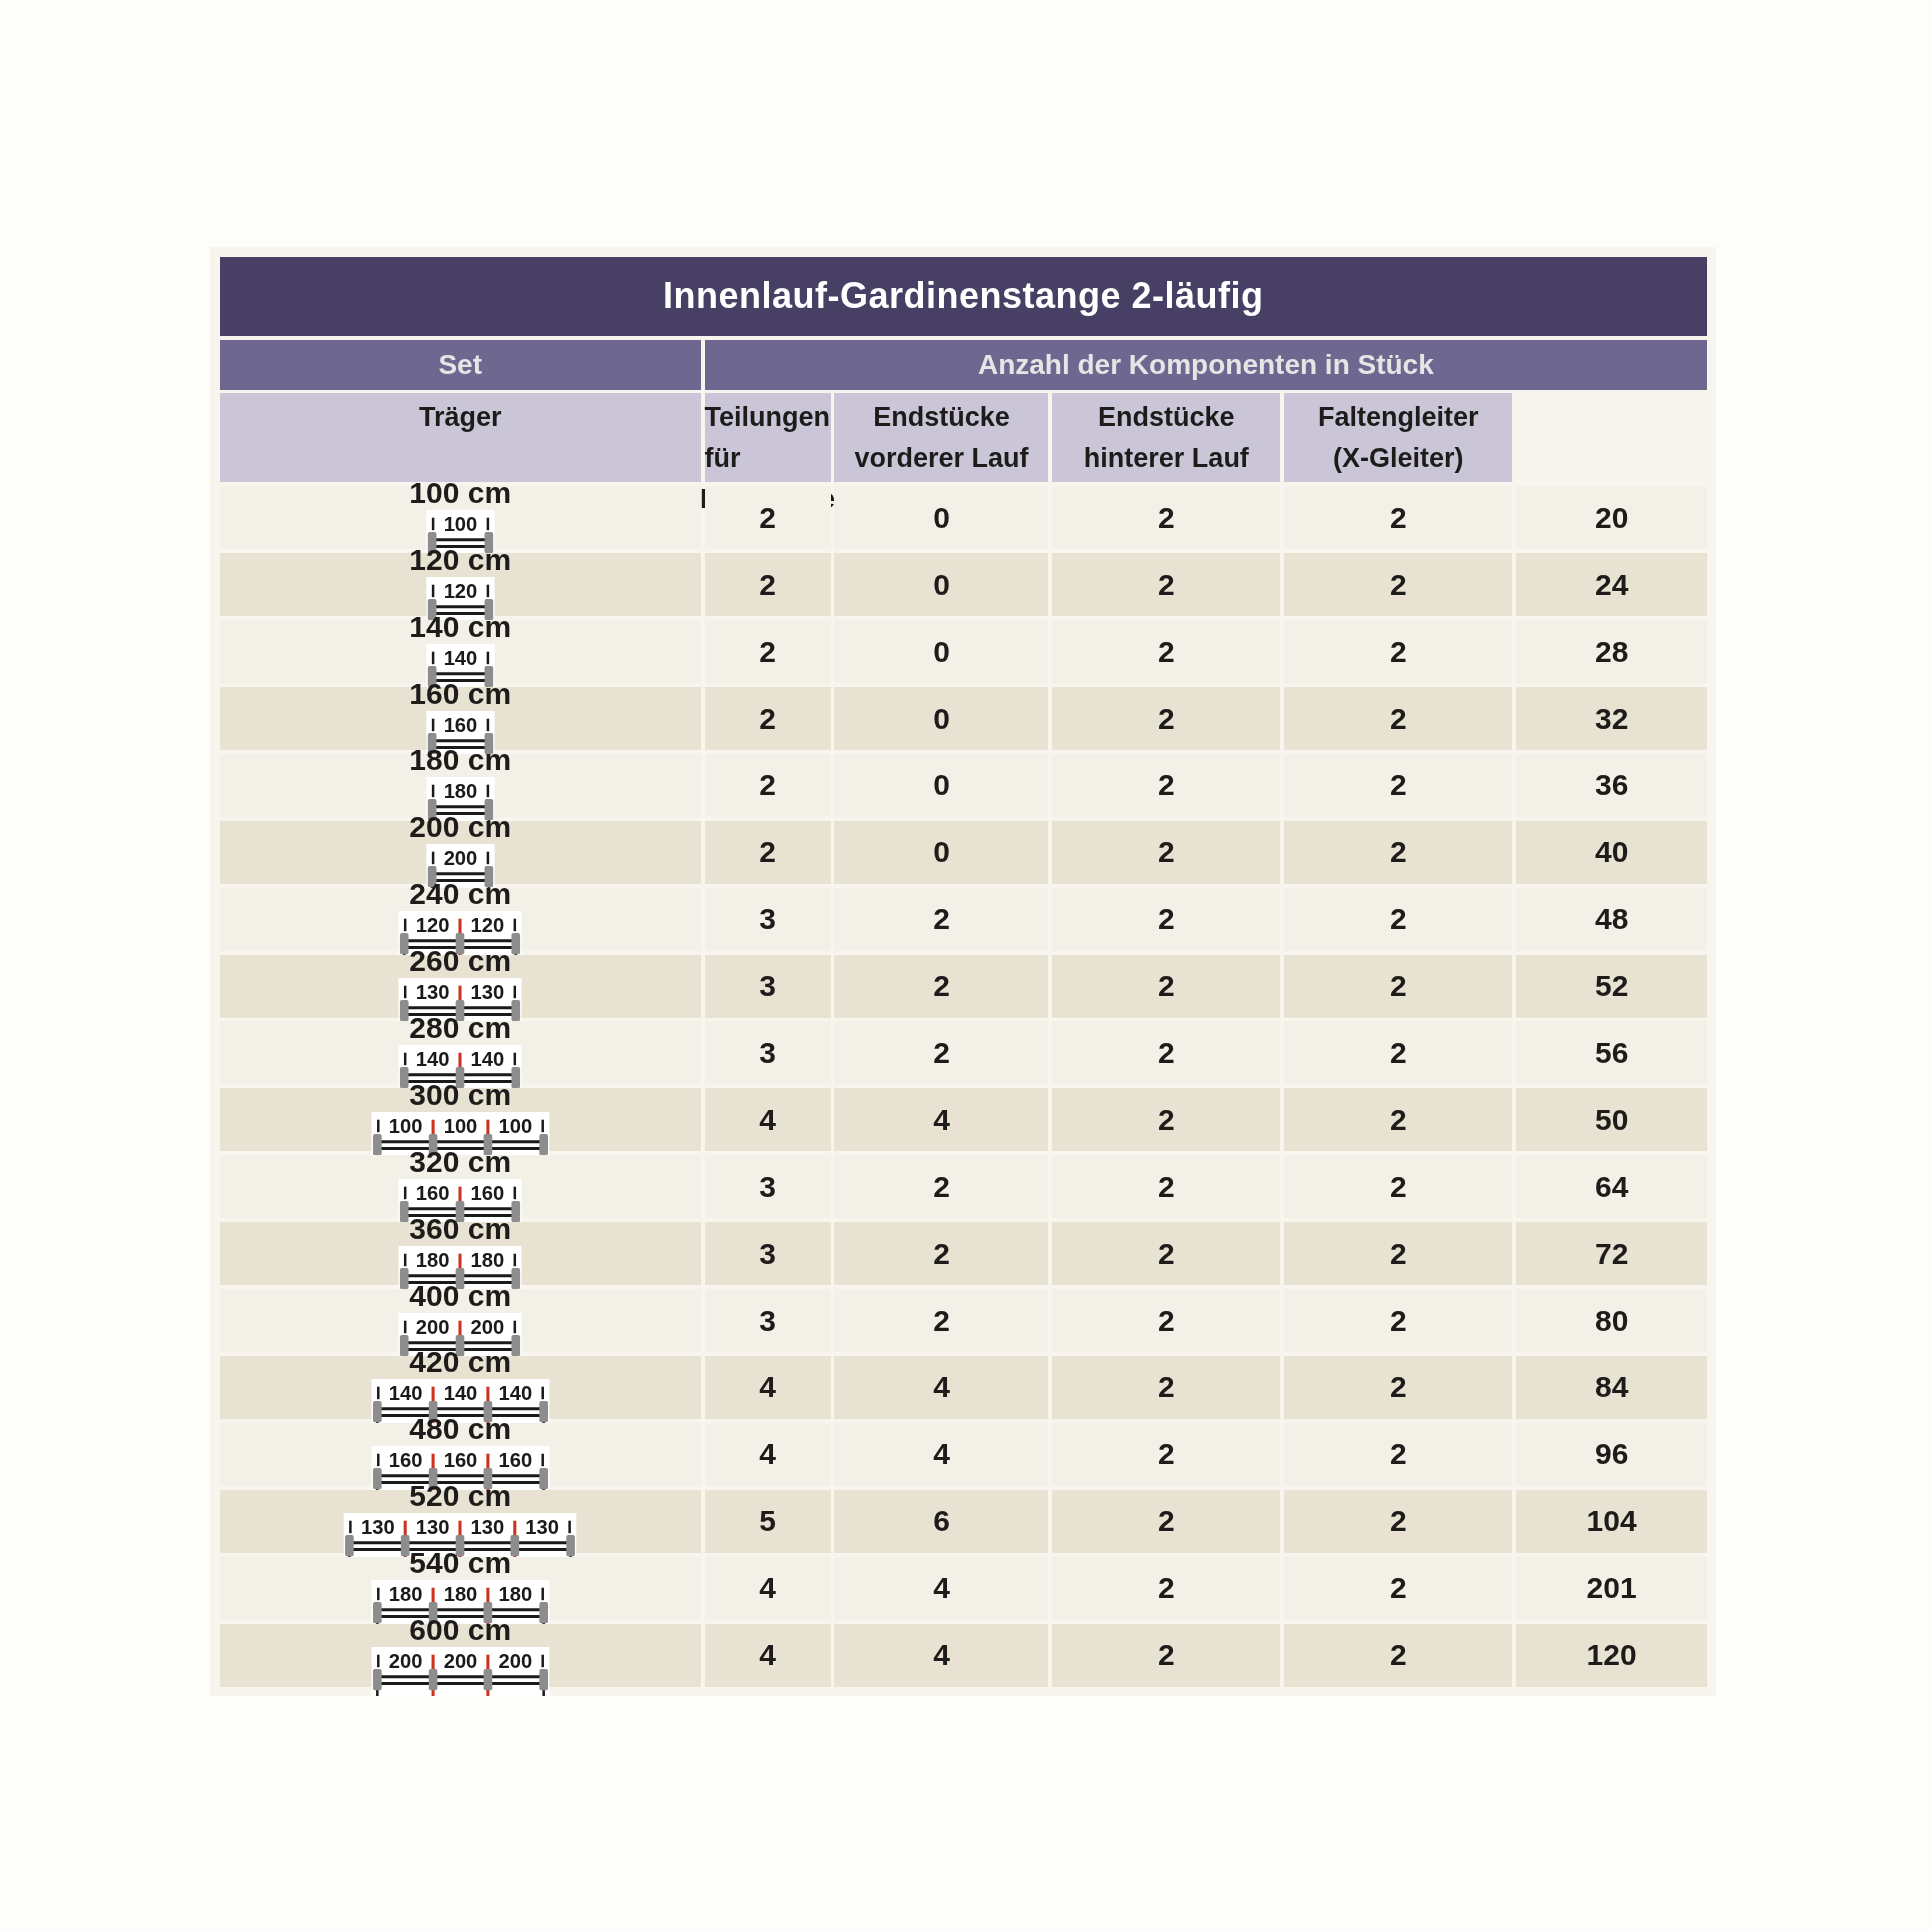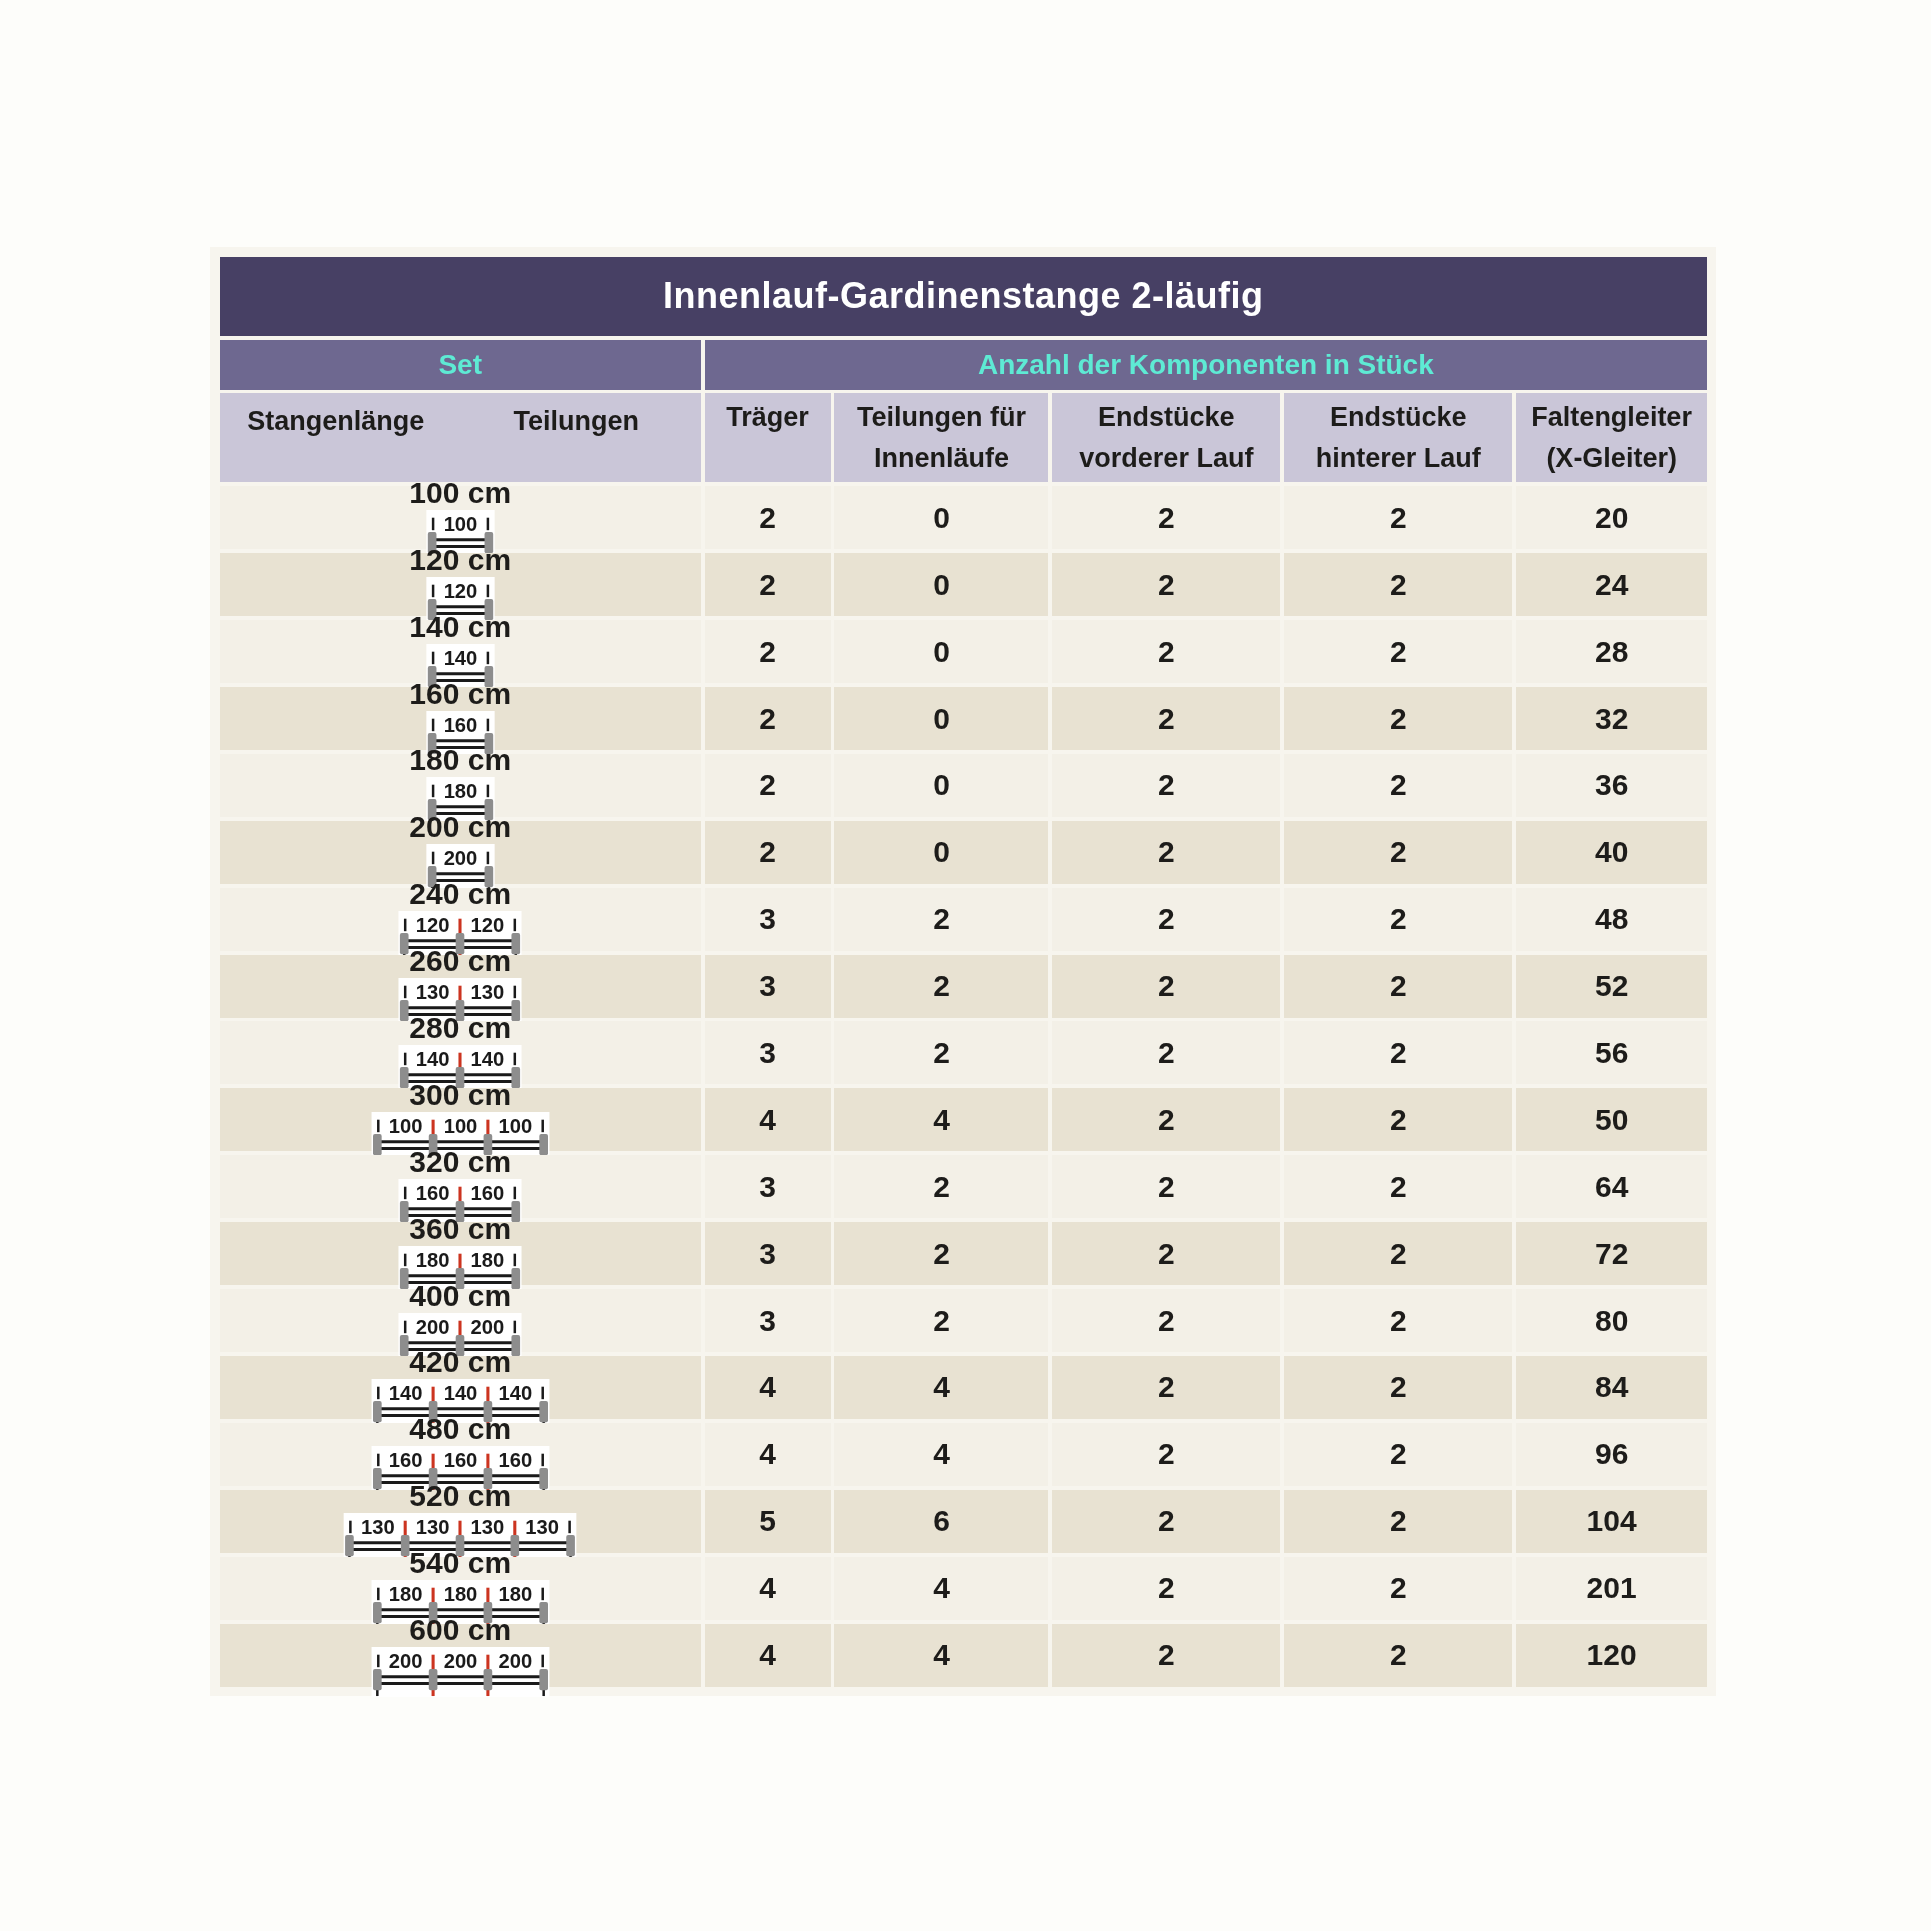--- a/index.html
+++ b/index.html
@@ -21,21 +21,21 @@
     background:#474064;color:#ffffff;
     height:79px;display:flex;align-items:center;justify-content:center;
     font-size:36px;font-weight:bold;letter-spacing:0.5px;
   }
   .cols{
     display:grid;
     grid-template-columns:481px 126px 214px 228px 228px 191px;
     column-gap:3.9px;
   }
   .group-cell{
-    background:#6e6890;color:#5eead4;
+    background:#6e6890;color:#e5e5e5;
     height:50px;display:flex;align-items:center;justify-content:center;
     font-size:28px;font-weight:bold;
   }
   .group-set{grid-column:1;}
   .group-components{grid-column:2 / 7;}
   .hdr-cell{
     background:#cac6d8;color:#1d1c1a;
     height:89px;
     display:flex;flex-direction:column;align-items:center;justify-content:flex-start;
     font-size:27px;font-weight:bold;line-height:41px;
@@ -60,24 +60,20 @@
 <div class="table-wrap">
 
   <div class="title-bar">Innenlauf-Gardinenstange 2-läufig</div>
 
   <div class="cols">
     <div class="group-cell group-set">Set</div>
     <div class="group-cell group-components">Anzahl der Komponenten in Stück</div>
   </div>
 
   <div class="cols">
-    <div class="hdr-cell hdr-set">
-      <div class="sub1">Stangenlänge</div>
-      <div class="sub2">Teilungen</div>
-    </div>
     <div class="hdr-cell">
       <div>Träger</div>
     </div>
     <div class="hdr-cell">
       <div>Teilungen für</div>
       <div>Innenläufe</div>
     </div>
     <div class="hdr-cell">
       <div>Endstücke</div>
       <div>vorderer Lauf</div>

